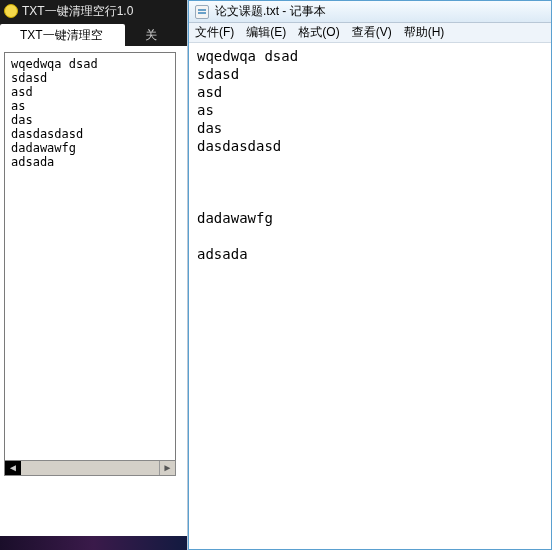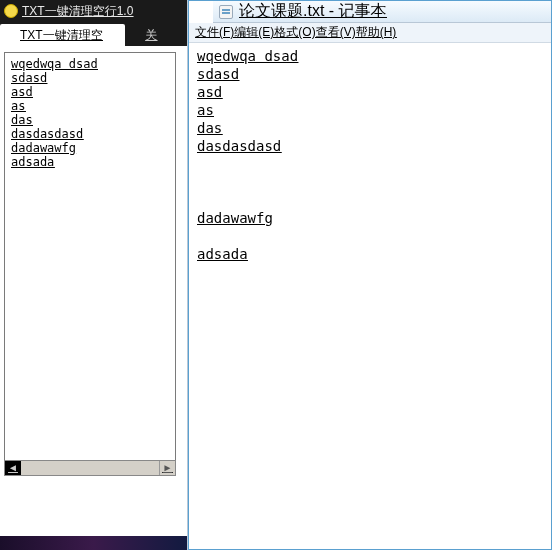--- a/index.html
+++ b/index.html
@@ -1,15 +1,15 @@
 <!DOCTYPE html>
 <html><head>
 <meta charset="utf-8">
 <style>
-  * { margin: 0; padding: 0; box-sizing: border-box; text-decoration: underline; }
+  * { margin: 0; padding: 0; box-sizing: border-box; }
   body {
     width: 552px;
     height: 550px;
     font-family: "Microsoft YaHei", SimSun, sans-serif;
     font-size: 12px;
     background: #fff;
     overflow: hidden;
     display: flex;
   }
   .left-app {
@@ -111,22 +111,21 @@
     background: #fff;
     border: 1px solid #5aa0d0;
   }
   .np-title {
     height: 22px;
     background: linear-gradient(#f6fbff,#dceaf6);
     border-bottom: 1px solid #b8c7d6;
     display: flex;
     align-items: center;
     padding-left: 6px;
-    font-size: 16px;
-    margin-left: 24px;
+    font-size: 12px;
   }
   .np-title .np-ico {
     width: 14px; height: 14px;
     background: #f4f4f4;
     border: 1px solid #9ab;
     border-radius: 2px;
     margin-right: 6px;
     position: relative;
   }
   .np-title .np-ico::after{
@@ -134,21 +133,21 @@
     background:#6aa0c8; box-shadow:0 3px 0 #6aa0c8;
   }
   .np-menu {
     height: 20px;
     background: #eef4fa;
     border-bottom: 1px solid #d0dae4;
     display: flex;
     align-items: center;
     padding-left: 6px;
     font-size: 12px;
-    gap: 0;
+    gap: 12px;
   }
   .np-menu span { cursor: default; }
   .np-body {
     flex: 1;
     padding: 4px 8px;
     font-family: SimSun, monospace;
     font-size: 14px;
     line-height: 18px;
     white-space: pre;
   }

